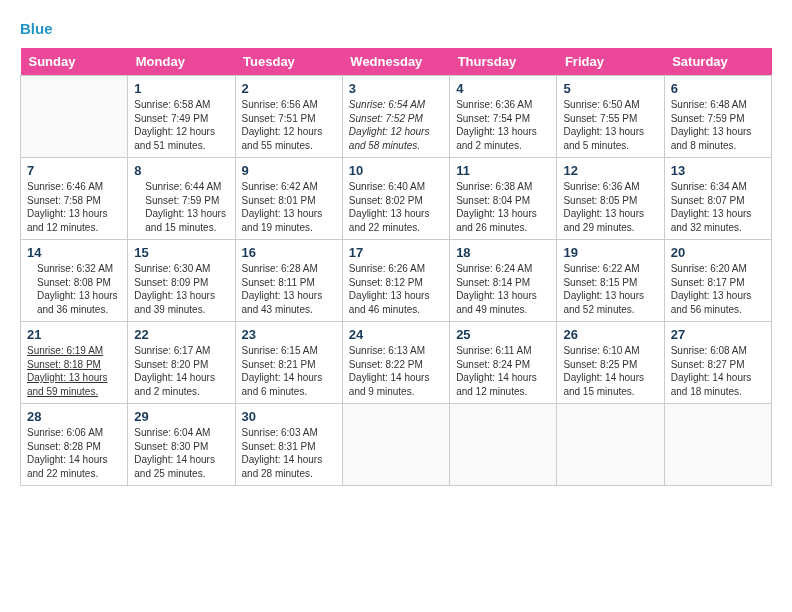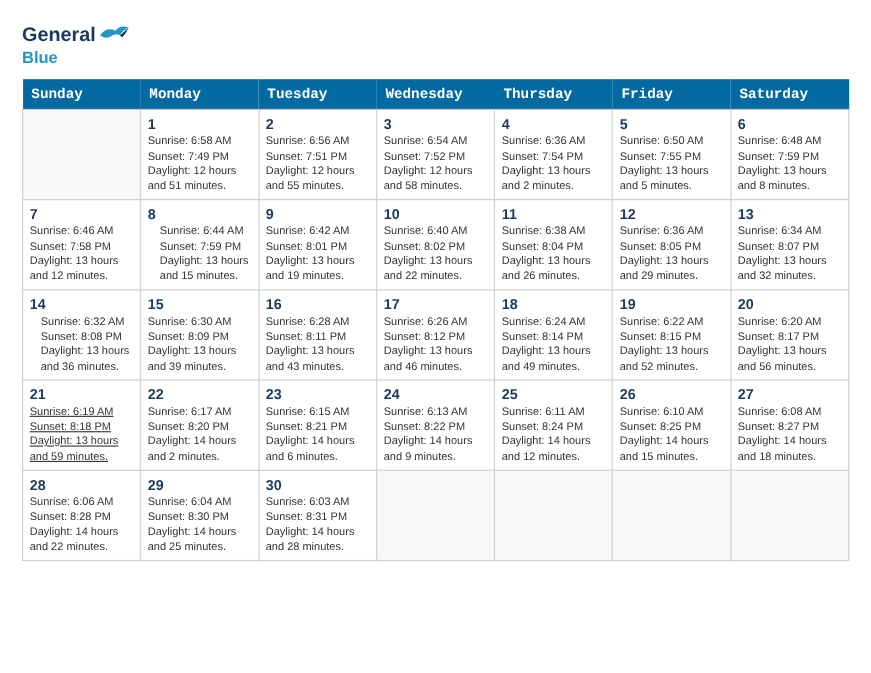--- a/index.html
+++ b/index.html
@@ -43,27 +43,26 @@
     .subtitle {
       font-size: 16px;
       color: #333;
     }
     .calendar {
       width: 100%;
       border-collapse: collapse;
       table-layout: fixed;
     }
     .calendar th {
-      background-color: #0369a1;
+      background-color: #ec4899;
       color: #fff;
       text-align: left;
       padding: 6px 8px;
       font-size: 13px;
       font-weight: bold;
-      font-family: Liberation Mono, monospace;
     }
     .calendar td {
       border: 1px solid #ccc;
       vertical-align: top;
       padding: 5px 6px;
       font-size: 10.5px;
       color: #333;
       height: 80px;
     }
     .day-number {
@@ -81,27 +80,20 @@
     .empty-cell {
       background: #f9f9f9;
     }
   </style>
 </head>
 <body>
 
 <div class="header-area">
   <div class="logo">
     <div>
-      <div style="display:flex;align-items:center;">
-        <span class="logo-text">General</span>
-        <svg class="logo-bird" viewBox="0 0 30 24" xmlns="http://www.w3.org/2000/svg">
-          <path d="M2,12 Q8,4 16,8 Q20,2 28,5 Q22,8 20,12 Q16,10 12,13 Q8,16 2,12 Z" fill="#2196c4"></path>
-          <path d="M20,12 Q24,9 28,5 Q26,10 22,14 Z" fill="#1a3a5c"></path>
-        </svg>
-      </div>
       <span class="logo-text" style="color:#2196c4;font-size:15px;font-weight:bold;">Blue</span>
     </div>
   </div>
   <div class="title-block">
     <div class="month-title"></div>
     <div class="subtitle"></div>
   </div>
 </div>
 
 <table class="calendar">
@@ -128,21 +120,21 @@
         </td>
         <td>
           <span class="day-number">2</span>
           <div class="day-info" style="white-space: pre-line;">Sunrise: 6:56 AM
 Sunset: 7:51 PM
 Daylight: 12 hours
 and 55 minutes.</div>
         </td>
         <td>
           <span class="day-number">3</span>
-          <div class="day-info" style="white-space: pre-line;">Sunrise: 6:54 AM
+          <div class="day-info" style="white-space: pre-line; font-style: italic;">Sunrise: 6:54 AM
 Sunset: 7:52 PM
 Daylight: 12 hours
 and 58 minutes.</div>
         </td>
         <td>
           <span class="day-number">4</span>
           <div class="day-info" style="white-space: pre-line;">Sunrise: 6:36 AM
 Sunset: 7:54 PM
 Daylight: 13 hours
 and 2 minutes.</div>

